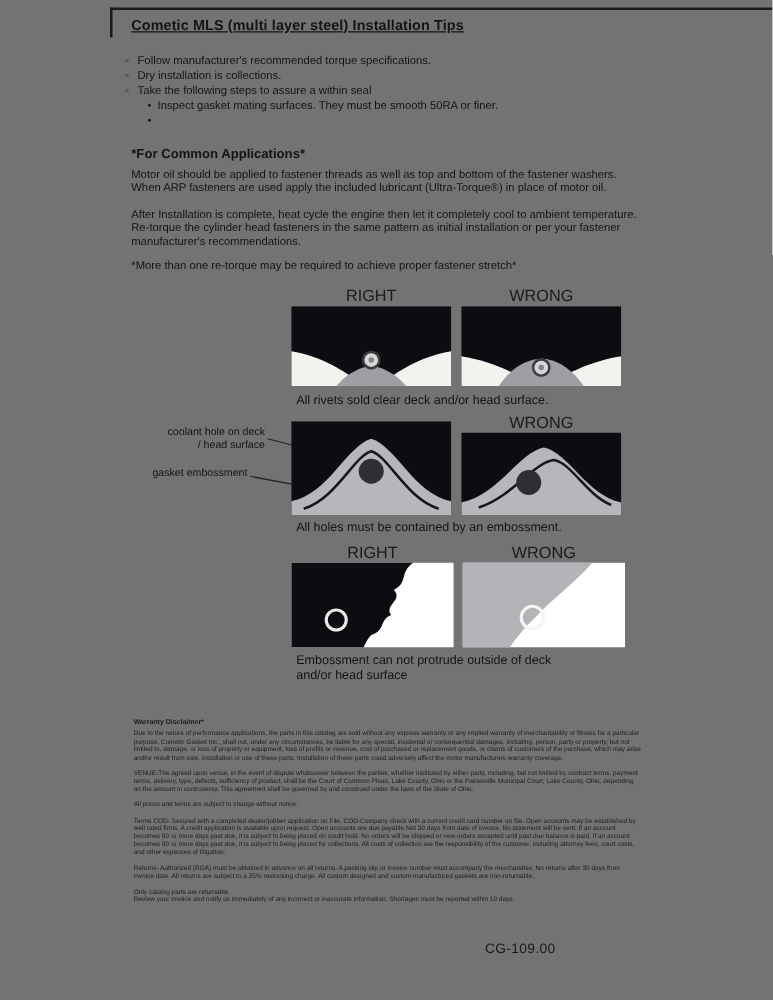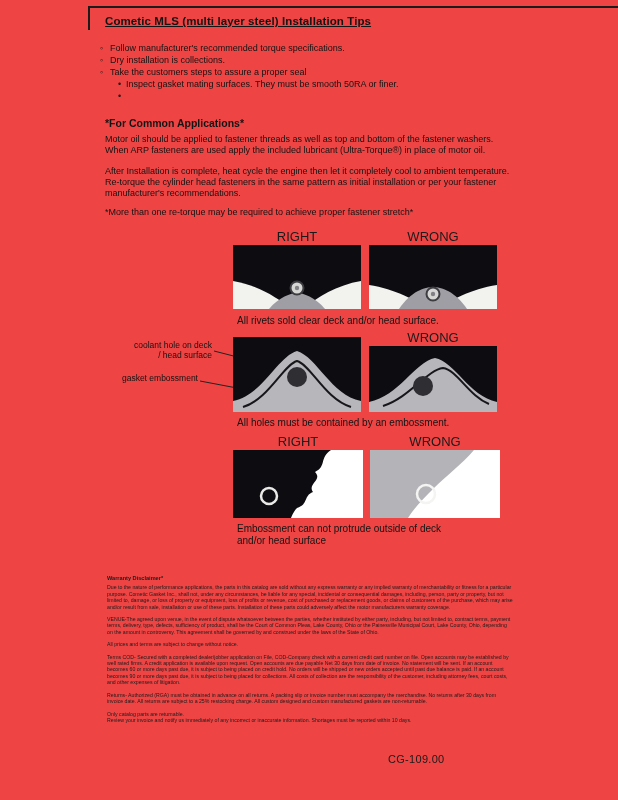--- a/index.html
+++ b/index.html
@@ -1,17 +1,17 @@
 <!DOCTYPE html>
 <html><head>
 <meta charset="utf-8">
 <style>
   html,body { margin:0; padding:0; background:#ffffff; }
   .page {
-    position:relative; width:618px; height:800px; background:#ef4444;
+    position:relative; width:618px; height:800px; background:#737373;
     font-family:"Liberation Sans","DejaVu Sans",sans-serif; color:#141414;
     overflow:hidden;
   }
   .abs { position:absolute; }
 
   .rule-h { left:88px; top:6px; width:530px; height:2px; background:#1b1b1b; }
   .rule-v { left:88px; top:6px; width:2px; height:24px; background:#1b1b1b; }
 
   .title { left:105px; top:15px; font-size:11.5px; font-weight:bold; text-decoration:underline; letter-spacing:0.1px; }
 
@@ -73,21 +73,21 @@
     <div class="brow">
       <span class="mark">◦</span>
       <span class="btxt">Follow manufacturer's recommended torque specifications.</span>
     </div>
     <div class="brow">
       <span class="mark">◦</span>
       <span class="btxt">Dry installation is collections.</span>
     </div>
     <div class="brow">
       <span class="mark">◦</span>
-      <span class="btxt">Take the customers steps to assure a proper seal</span>
+      <span class="btxt">Take the following steps to assure a within seal</span>
     </div>
     <div class="brow sub">
       <span class="mark">•</span>
       <span class="btxt">Inspect gasket mating surfaces.  They must be smooth 50RA or finer.</span>
     </div>
     <div class="brow sub">
       <span class="mark">•</span>
     </div>
   </div>
 

